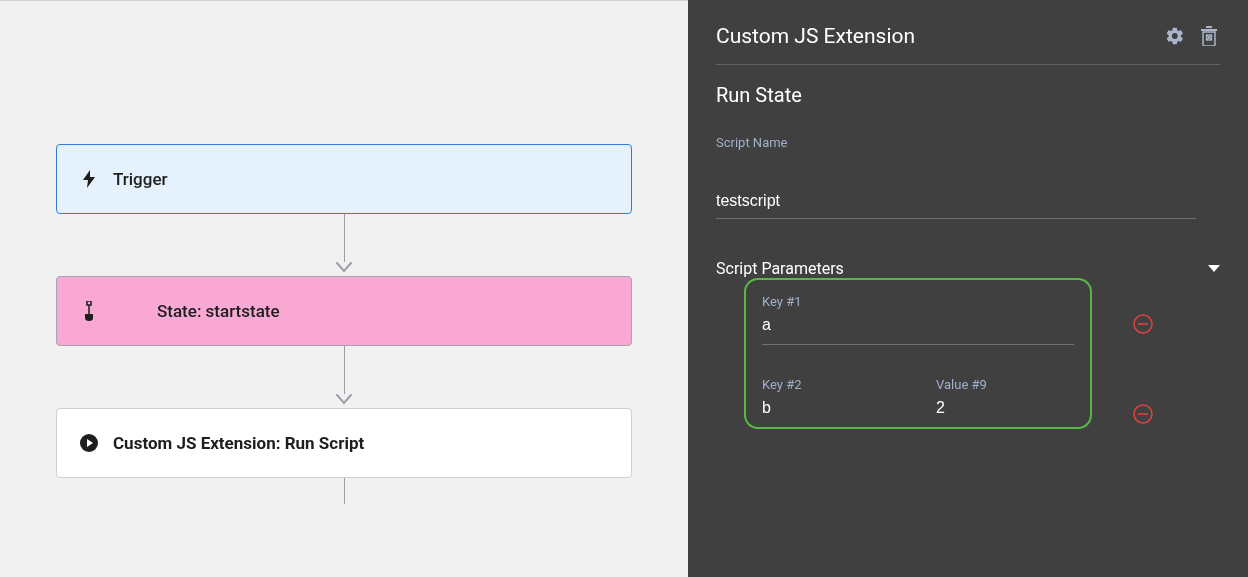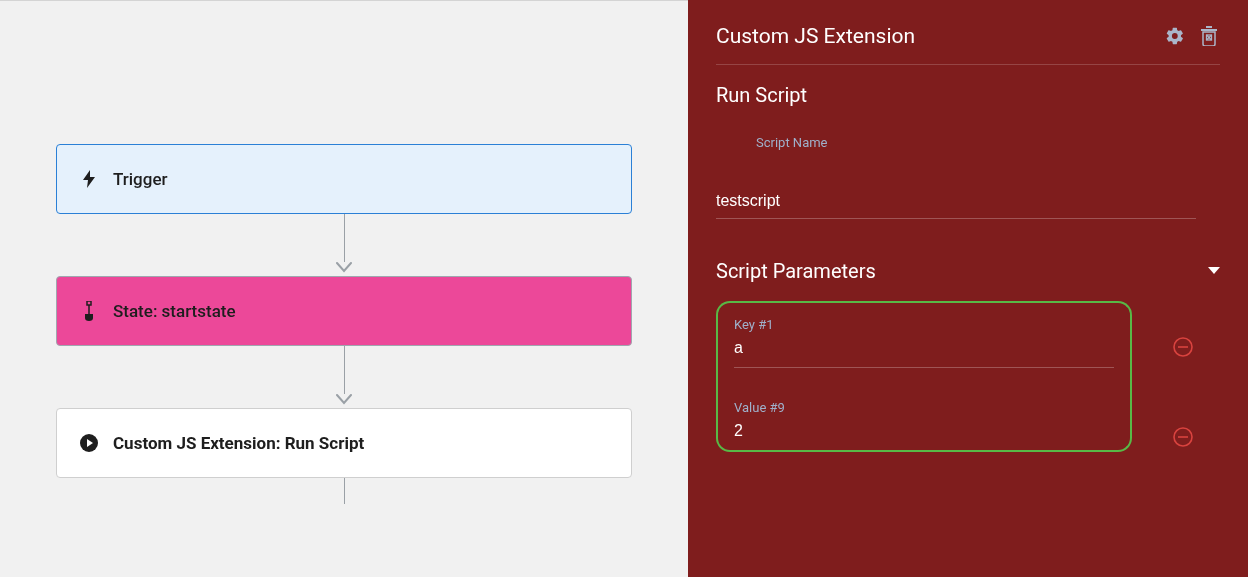--- a/index.html
+++ b/index.html
@@ -35,22 +35,23 @@
   align-items: center;
   font-size: 17px;
   color: #1e1e1e;
   font-weight: 500;
 }
 .node-trigger {
   background: #e5f1fc;
   border: 1px solid #2b80d6;
 }
 .node-state {
-  background: #ec4899;
+  background: #f9a8d4;
   border: 1px solid #9fa7af;
+  gap: 44px;
 }
 .node-action {
   background: #ffffff;
   border: 1px solid #cfcfcf;
   font-weight: bold;
 }
 .node .icon-slot {
   width: 20px;
   height: 20px;
   margin-right: 14px;
@@ -71,21 +72,21 @@
 .connector-line-short {
   height: 26px;
 }
 .arrow-down {
   color: #9aa0a6;
 }
 
 
 .panel {
   flex: 1;
-  background: #7f1d1d;
+  background: #404040;
   color: #ffffff;
   padding: 24px 28px 24px 28px;
   display: flex;
   flex-direction: column;
 }
 .panel-header {
   display: flex;
   align-items: center;
   padding-bottom: 16px;
 }
@@ -110,49 +111,49 @@
   margin: 0;
 }
 .panel-subtitle {
   font-size: 20px;
   font-weight: 400;
   padding: 18px 0 28px 0;
 }
 .field-label {
   font-size: 13px;
   color: #9fb0ca;
-  margin-left: 40px;
 }
 .field-value {
   font-size: 16px;
   color: #fff;
   padding: 6px 0 8px 0;
   border-bottom: 1px solid rgba(255,255,255,0.25);
   width: 480px;
   background: transparent;
   border-top: none;
   border-left: none;
   border-right: none;
   outline: none;
   margin-top: 36px;
 }
 .params-header {
   display: flex;
   align-items: center;
   justify-content: space-between;
   margin-top: 40px;
-  margin-bottom: 18px;
-  font-size: 20px;
+  margin-bottom: 0;
+  font-size: 16px;
   cursor: pointer;
 }
 .params-box {
   border: 2px solid #58b946;
   border-radius: 14px;
   padding: 14px 16px 10px 16px;
-  width: 416px;
+  width: 348px;
+  margin-left: 28px;
 }
 .param-row {
   display: flex;
   gap: 36px;
   flex: 1;
 }
 .param-col { flex: 1; }
 .param-key-label, .param-val-label {
   font-size: 13px;
   color: #9fb0ca;
@@ -267,21 +268,21 @@
             <rect x="6.5" y="9" width="5" height="5" fill="none" stroke="#aab5c9" stroke-width="1.3"></rect>
             <line x1="6.5" y1="9" x2="11.5" y2="14" stroke="#aab5c9" stroke-width="1.3"></line>
             <line x1="11.5" y1="9" x2="6.5" y2="14" stroke="#aab5c9" stroke-width="1.3"></line>
           </svg>
       </span>
     </div>
   </div>
 
   <hr class="panel-divider">
 
-  <div class="panel-subtitle">Run Script</div>
+  <div class="panel-subtitle">Run State</div>
 
   <div class="field-label">Script Name</div>
   <input class="field-value" value="testscript" style="">
 
   <div class="params-header">
     <span>Script Parameters</span>
     <span>
       <svg width="12" height="8" viewBox="0 0 12 8">
           <path d="M0 0 L6 7 L12 0 Z" fill="#fff"></path>
         </svg>
@@ -305,20 +306,24 @@
             <line x1="5" y1="10" x2="15" y2="10" stroke="#d9433f" stroke-width="1.6"></line>
           </svg>
       </span>
     </div>
   </div>
 
   <div class="param-wrapper">
     <div class="params-box" style="padding-top:6px; border-top:none; border-top-left-radius:0; border-top-right-radius:0;">
       <div class="param-row">
         <div class="param-col">
+          <div class="param-key-label">Key #2</div>
+          <input class="param-input" value="b" style="">
+        </div>
+        <div class="param-col">
           <div class="param-val-label">Value #9</div>
           <input class="param-input" value="2" style="">
         </div>
       </div>
     </div>
     <div class="remove-btn">
       <span>
         <svg width="20" height="20" viewBox="0 0 20 20">
             <circle cx="10" cy="10" r="9" fill="none" stroke="#d9433f" stroke-width="1.6"></circle>
             <line x1="5" y1="10" x2="15" y2="10" stroke="#d9433f" stroke-width="1.6"></line>

